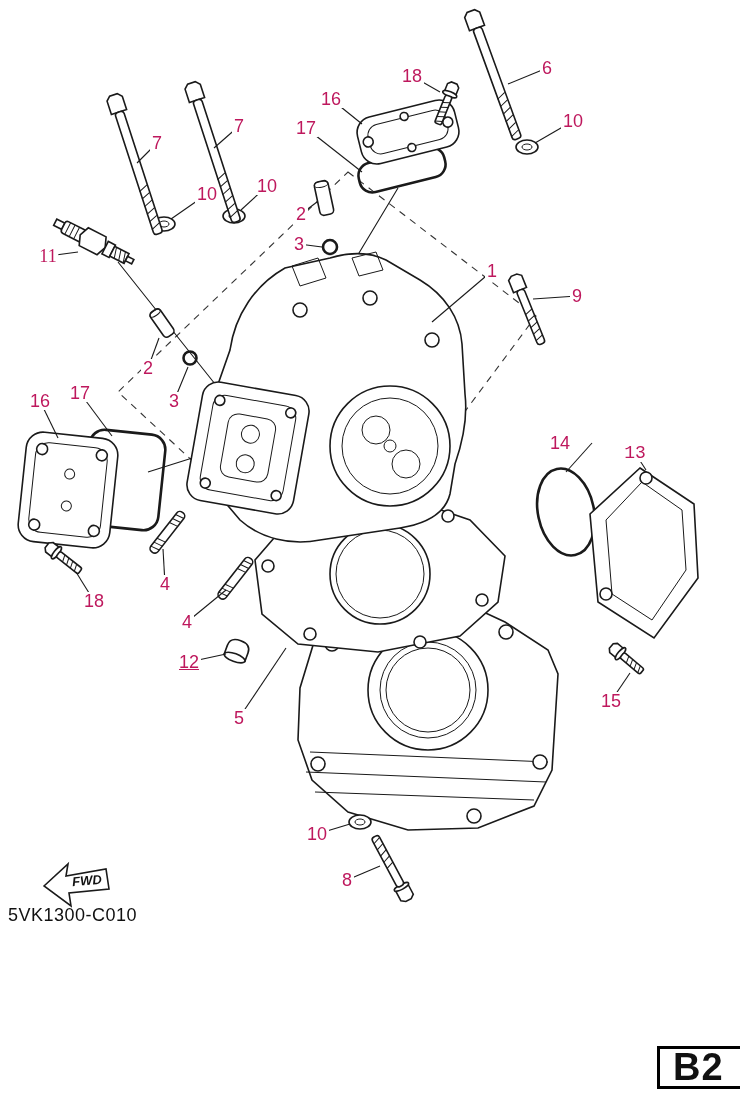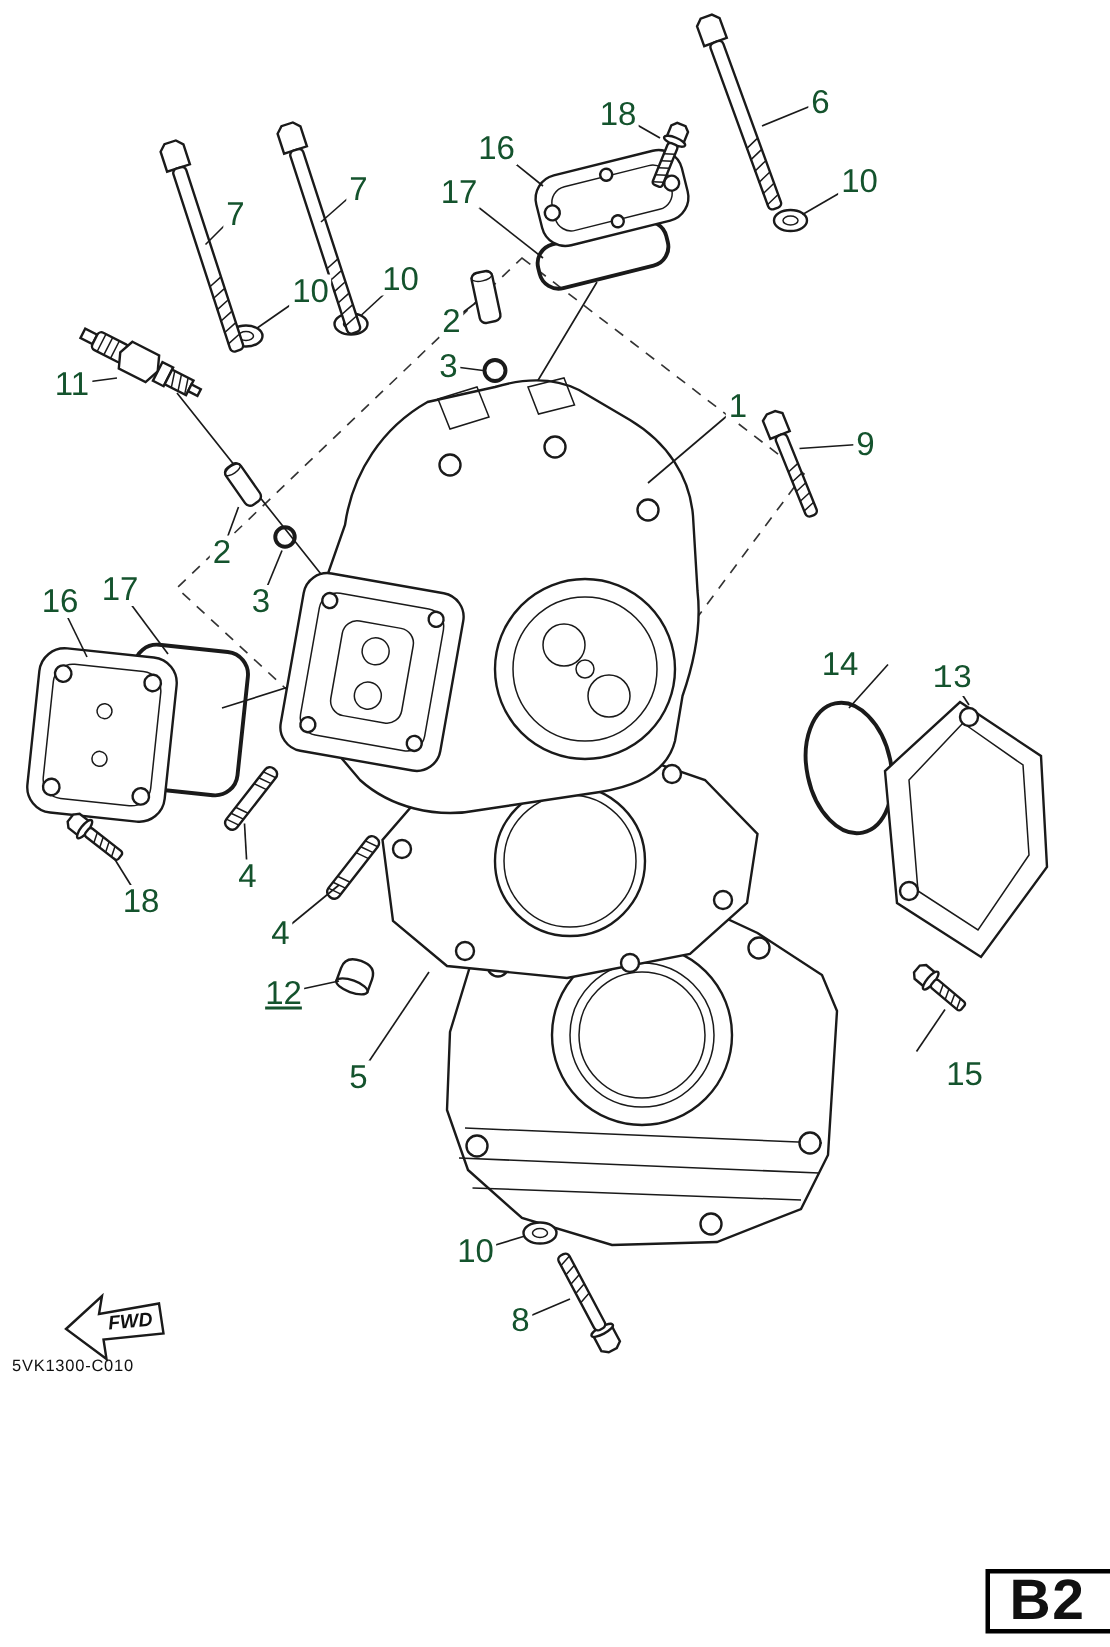--- a/index.html
+++ b/index.html
@@ -7,23 +7,23 @@
     width:740px;height:1098px;position:relative;overflow:hidden;
     background:#ffffff;font-family:"Liberation Sans",sans-serif;color:#111;
   }
   #stage{position:absolute;left:0;top:0;width:740px;height:1098px}
   svg.layer{position:absolute;left:0;top:0}
   #drawing{z-index:1}
   #leader-svg{z-index:4;pointer-events:none}
   #callout-layer{position:absolute;left:0;top:0;width:740px;height:1098px;z-index:5}
   .callout{
     position:absolute;transform:translate(-50%,-50%);
-    font-size:22px;line-height:1;color:#14532d;background:#fff;padding:0 2px;
+    font-size:18px;line-height:1;color:#be185d;background:#fff;padding:0 2px;
   }
-  .diagram-code{position:absolute;left:8px;top:905px;font-size:11px;letter-spacing:.5px;z-index:6}
+  .diagram-code{position:absolute;left:8px;top:905px;font-size:18px;letter-spacing:.5px;z-index:6}
   .page-badge{
     position:absolute;left:657px;top:1046px;width:100px;height:43px;
     border:3px solid #000;box-sizing:border-box;display:flex;align-items:center;
     padding-left:13px;font-size:38px;font-weight:bold;letter-spacing:1px;z-index:6;background:#fff;
   }
   
   .part{fill:#fff;stroke:#1a1a1a;stroke-width:1.6}
   .thin{fill:none;stroke:#1a1a1a;stroke-width:1}
   .ln{fill:none;stroke:#1a1a1a;stroke-width:1.1}
   .ring{fill:none;stroke:#1a1a1a;stroke-width:2.6}
@@ -273,34 +273,34 @@
       <div class="callout" style="left: 547px; top: 68px;">6</div>
       <div class="callout" style="left: 331px; top: 99px;">16</div>
       <div class="callout" style="left: 306px; top: 128px;">17</div>
       <div class="callout" style="left: 239px; top: 126px;">7</div>
       <div class="callout" style="left: 157px; top: 143px;">7</div>
       <div class="callout" style="left: 573px; top: 121px;">10</div>
       <div class="callout" style="left: 267px; top: 186px;">10</div>
       <div class="callout" style="left: 207px; top: 194px;">10</div>
       <div class="callout" style="left: 301px; top: 214px;">2</div>
       <div class="callout" style="left: 299px; top: 244px;">3</div>
-      <div class="callout" style="left: 48px; top: 256px;">11</div>
+      <div class="callout" style="left: 48px; top: 256px; font-family: Liberation Serif, serif;">11</div>
       <div class="callout" style="left: 492px; top: 271px;">1</div>
       <div class="callout" style="left: 577px; top: 296px;">9</div>
       <div class="callout" style="left: 148px; top: 368px;">2</div>
       <div class="callout" style="left: 174px; top: 401px;">3</div>
       <div class="callout" style="left: 40px; top: 401px;">16</div>
       <div class="callout" style="left: 80px; top: 393px;">17</div>
       <div class="callout" style="left: 560px; top: 443px;">14</div>
       <div class="callout" style="left: 635px; top: 453px; font-family: Liberation Mono, monospace;">13</div>
       <div class="callout" style="left: 165px; top: 584px;">4</div>
       <div class="callout" style="left: 94px; top: 601px;">18</div>
       <div class="callout" style="left: 187px; top: 622px;">4</div>
       <div class="callout" style="left: 189px; top: 662px; text-decoration: underline;">12</div>
-      <div class="callout" style="left: 611px; top: 716px; margin-left: 32px;">15</div>
+      <div class="callout" style="left: 611px; top: 701px;">15</div>
       <div class="callout" style="left: 239px; top: 718px;">5</div>
       <div class="callout" style="left: 317px; top: 834px;">10</div>
       <div class="callout" style="left: 347px; top: 880px;">8</div>
     </div>
 
   <div class="diagram-code">5VK1300-C010</div>
 
   <div class="page-badge">
     <span>B2</span>
   </div>

